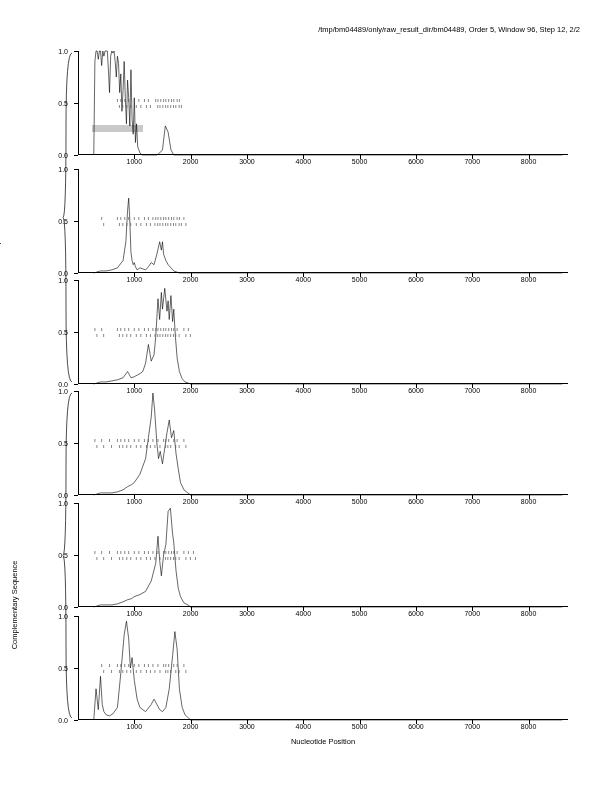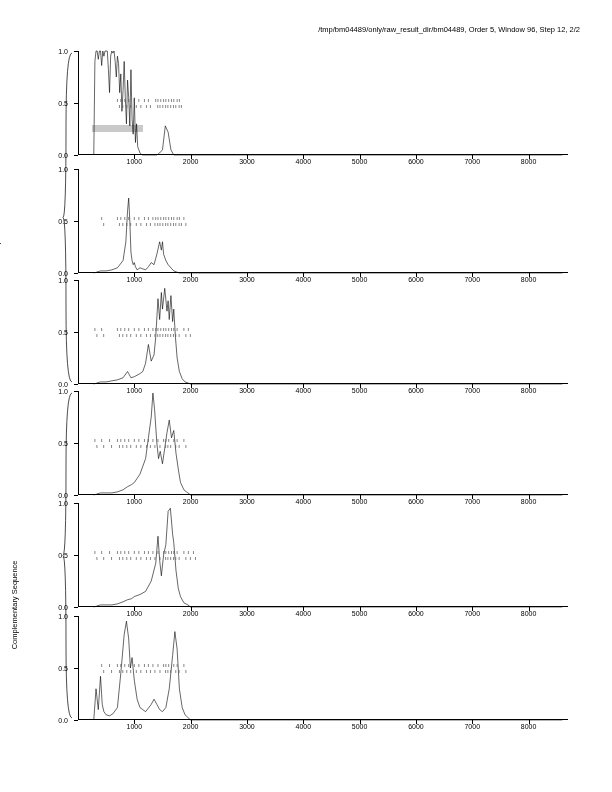--- a/index.html
+++ b/index.html
@@ -540,15 +540,16 @@
           <line x1="107.89" x2="107.89" y1="54.00" y2="57.00" stroke="#555555" stroke-width="0.7"></line>
         </svg>
       </div>
     </div>
 
   <svg id="braces" width="612" height="792" style="position:absolute;left:0;top:0;pointer-events:none;">
       <path d="M72,53 Q66,53 66,127.025 Q66,217.5 63,217.5 Q66,217.5 66,307.975 Q66,382 72,382" fill="none" stroke="#000" stroke-width="0.7"></path>
       <path d="M72,393 Q66,393 66,466.125 Q66,555.5 63,555.5 Q66,555.5 66,644.875 Q66,718 72,718" fill="none" stroke="#000" stroke-width="0.7"></path>
     </svg>
 
+  <div class="xlabel" id="xlabel" style="top: 737px;">Nucleotide Position</div>
 
 <div class="ylabel-group" id="ylabel-compl" style="left: -30px; top: 555.5px; transform: rotate(-90deg) translate(-50%, 0px);">Complementary Sequence</div>
   </div>
 
 </body></html>

